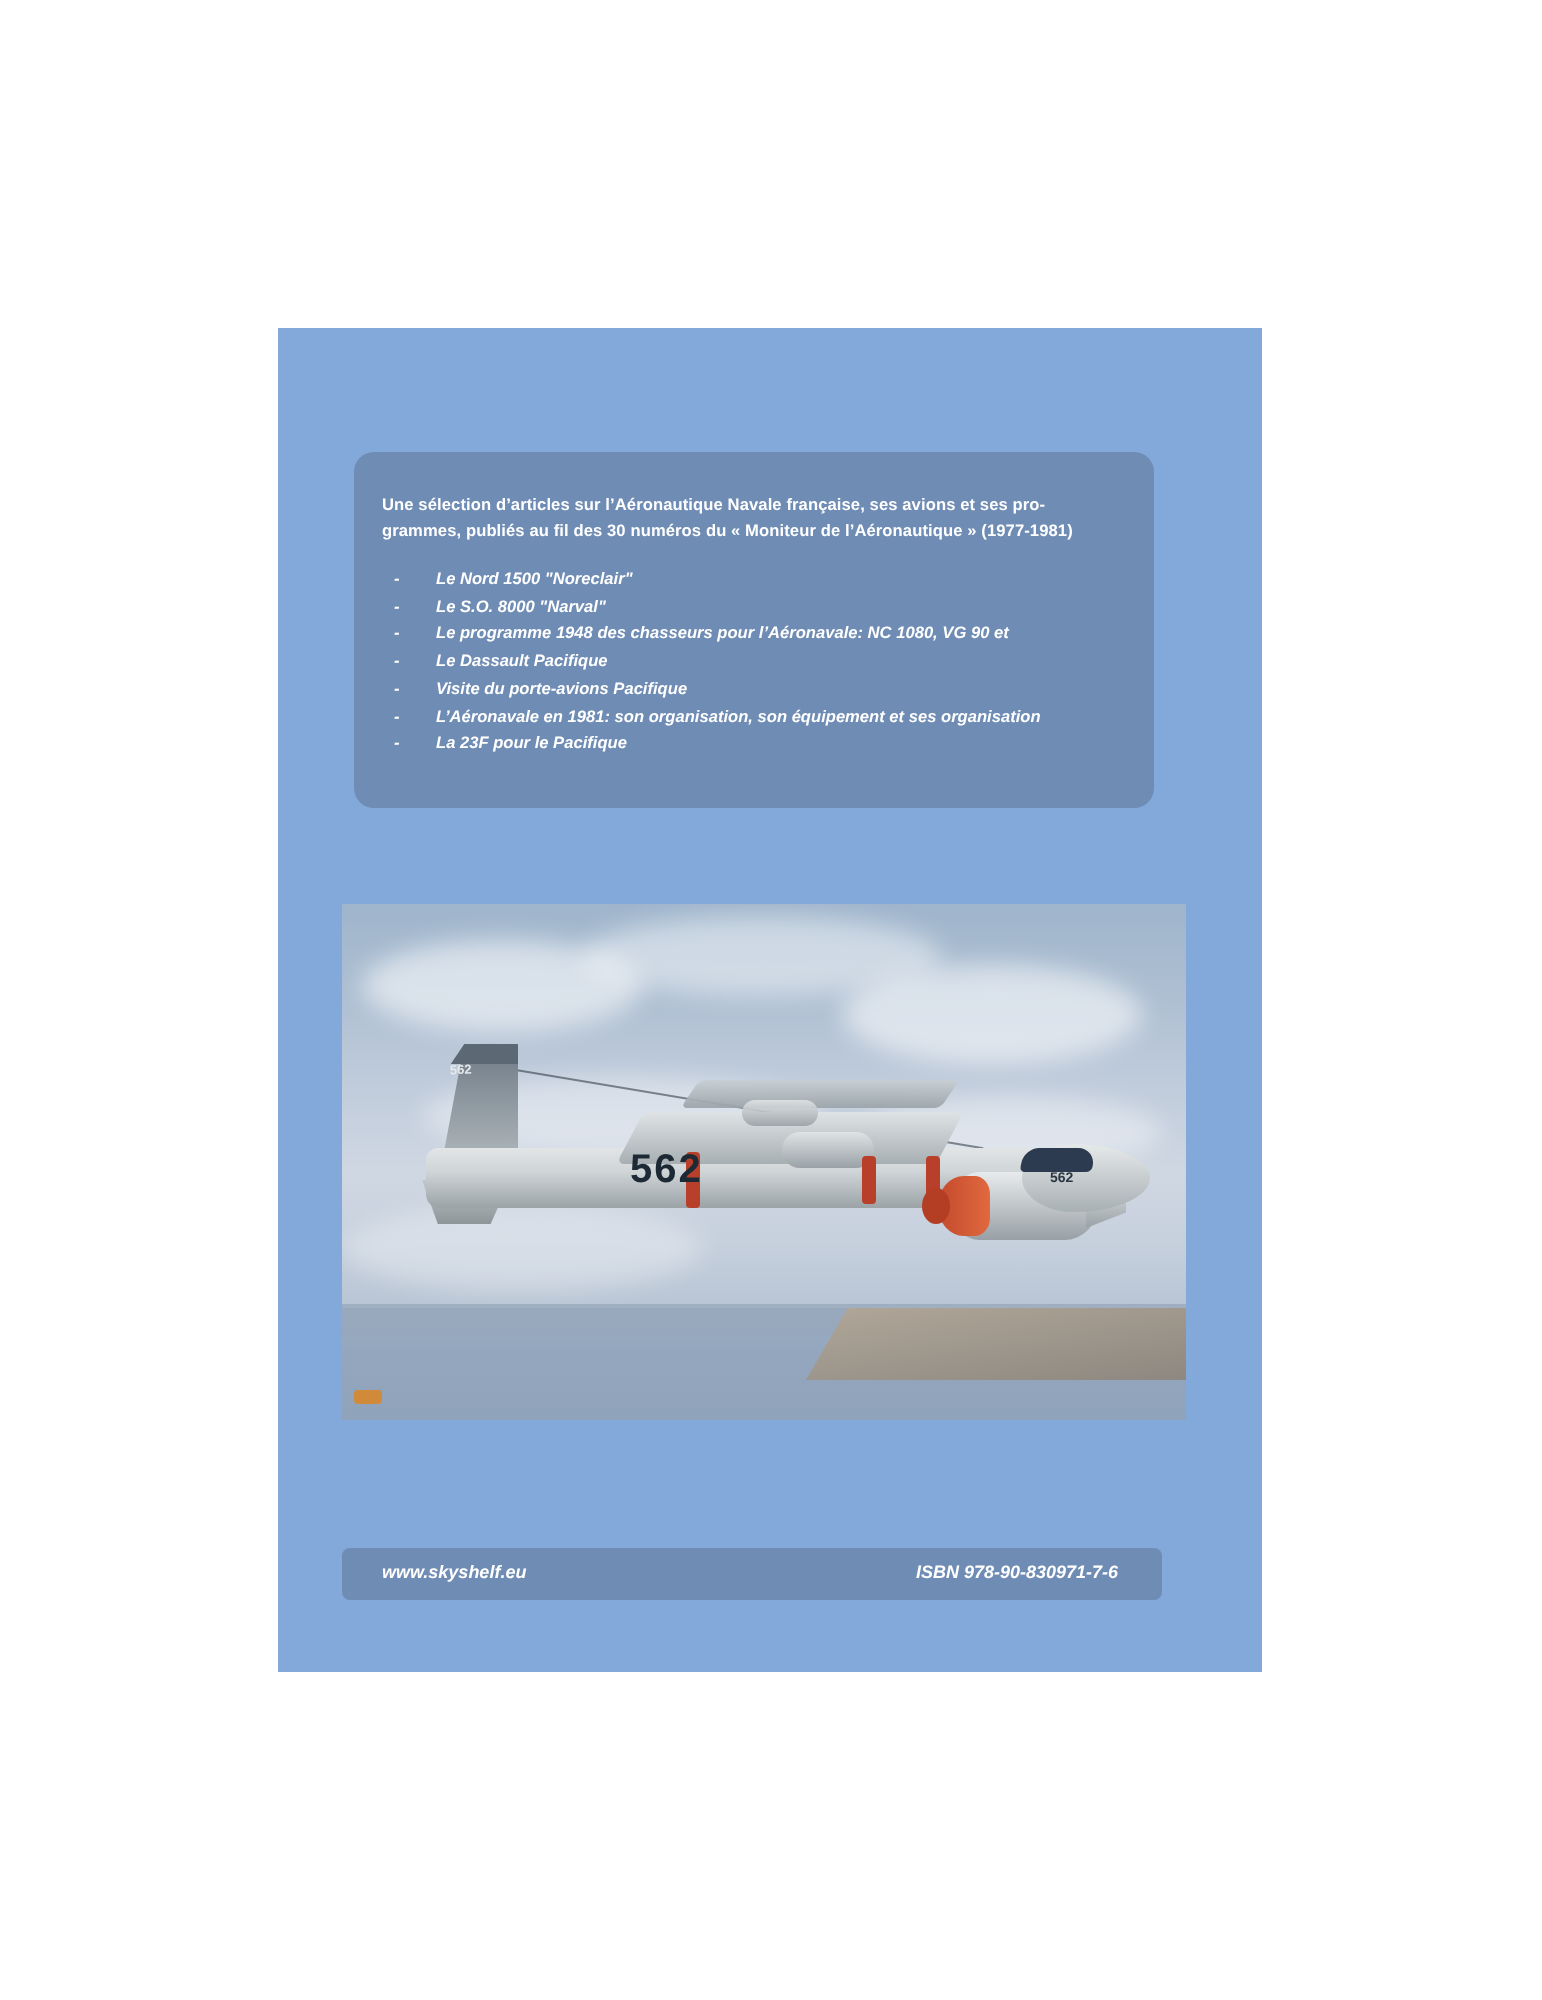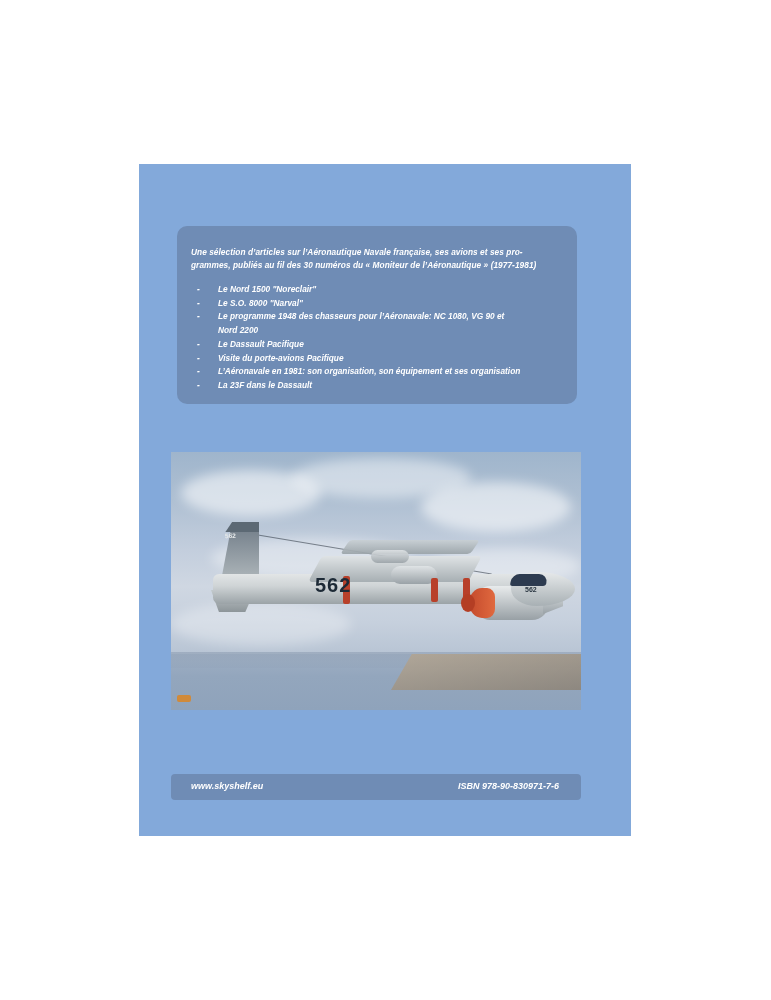--- a/index.html
+++ b/index.html
@@ -33,21 +33,20 @@
   }
   .blurb-inner {
     position: absolute;
     left: 14px;
     top: 20px;
     right: 14px;
   }
   .blurb-text {
     font-size: 8.3px;
     line-height: 12.5px;
-    font-style: italic;
     font-weight: bold;
     color: #ffffff;
     letter-spacing: 0.05px;
   }
   .bullet-list {
     margin: 12px 0 0 0;
     padding: 0;
     list-style: none;
   }
   .bullet-item {
@@ -71,20 +70,21 @@
   }
   
   .photo-frame {
     position: absolute;
     left: 32px;
     top: 288px;
     width: 410px;
     height: 258px;
     overflow: hidden;
     background: #b9c8d6;
+    padding-left: 12px;
   }
   .sky {
     position: absolute;
     left: 0; top: 0; right: 0; height: 100%;
     background: linear-gradient(to bottom,
        #9fb5cc 0%, #aebfd2 18%, #c3cedd 38%, #cfd7e2 52%,
        #c6d0dd 66%, #b6c3d3 80%, #a9b8cb 100%);
   }
   .cloud {
     position: absolute;
@@ -320,38 +320,34 @@
         </li>
         <li class="bullet-item">
           <span class="bullet-dash">-</span>
           <span class="bullet-label">Le S.O. 8000 "Narval"</span>
         </li>
         <li class="bullet-item">
           <span class="bullet-dash">-</span>
           <span class="bullet-label">Le programme 1948 des chasseurs pour l’Aéronavale: NC 1080, VG 90 et</span>
         </li>
         <li class="bullet-item">
-          <span class="bullet-dash"></span>
-          <span class="bullet-label">Nord 2200</span>
-        </li>
-        <li class="bullet-item">
           <span class="bullet-dash">-</span>
           <span class="bullet-label">Le Dassault Pacifique</span>
         </li>
         <li class="bullet-item">
           <span class="bullet-dash">-</span>
           <span class="bullet-label">Visite du porte-avions Pacifique</span>
         </li>
         <li class="bullet-item">
           <span class="bullet-dash">-</span>
           <span class="bullet-label">L’Aéronavale en 1981: son organisation, son équipement et ses organisation</span>
         </li>
         <li class="bullet-item">
           <span class="bullet-dash">-</span>
-          <span class="bullet-label">La 23F dans le Dassault</span>
+          <span class="bullet-label">La 23F pour le Pacifique</span>
         </li>
       </ul>
     </div>
   </div>
 
   <div class="photo-frame">
     <div class="sky"></div>
     <div class="cloud c1"></div>
     <div class="cloud c2"></div>
     <div class="cloud c3"></div>

